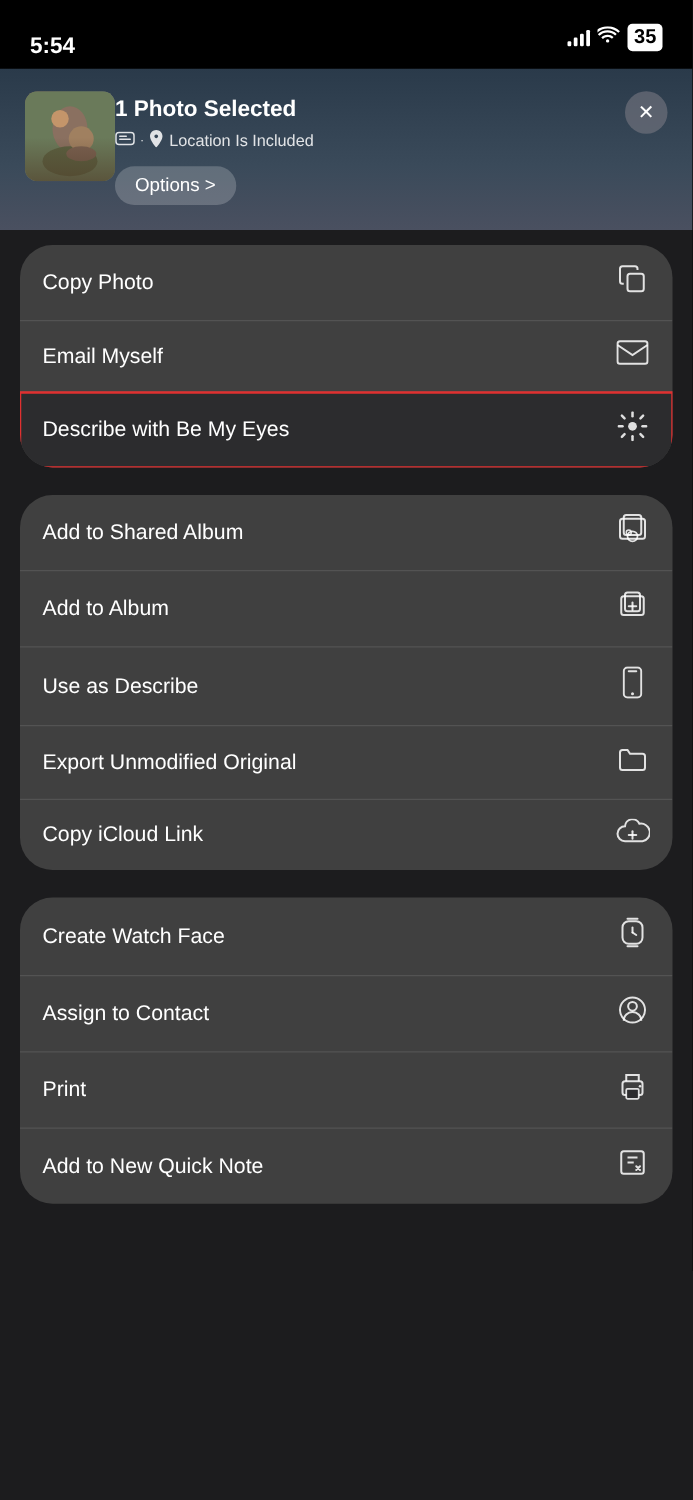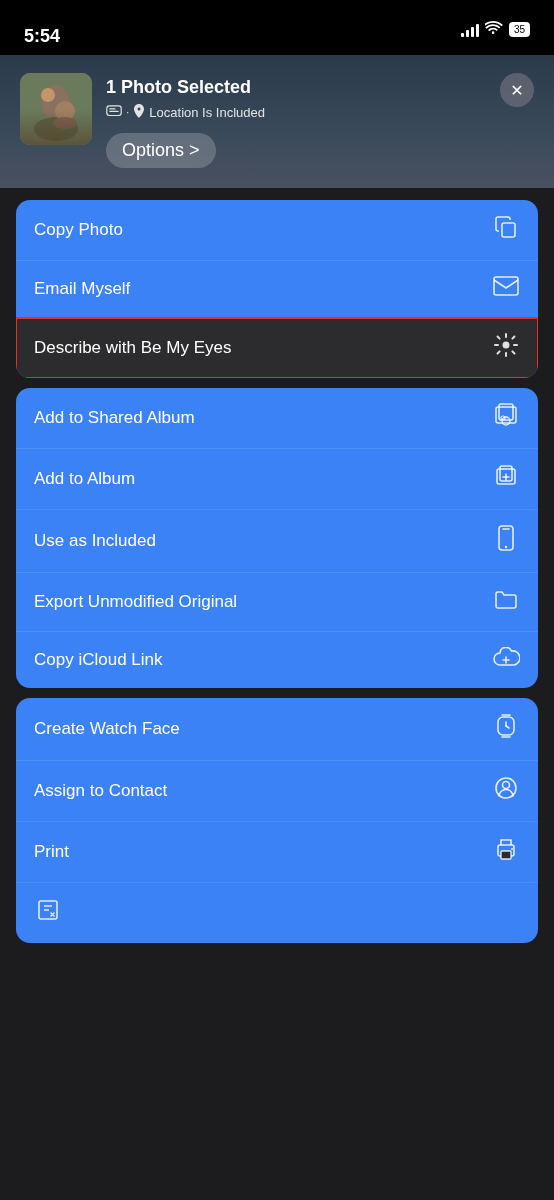--- a/index.html
+++ b/index.html
@@ -49,33 +49,32 @@
     }
 
     .wifi-icon {
       color: #fff;
       font-size: 14px;
     }
 
     .battery-badge {
       background: #fff;
       color: #000;
-      font-size: 10px;
-      font-weight: 400;
+      font-size: 16px;
+      font-weight: 700;
       padding: 2px 5px;
       border-radius: 4px;
     }
 
     
     .share-header {
       background: linear-gradient(180deg, #2a3a4a 0%, #3a4a5a 60%, #4a5060 100%);
       padding: 18px 20px 20px;
       display: flex;
       align-items: flex-start;
-      gap: 14px;
       position: relative;
       min-height: 110px;
     }
 
     .photo-thumbnail {
       width: 72px;
       height: 72px;
       border-radius: 10px;
       background: #5a6070;
       overflow: hidden;
@@ -118,21 +117,21 @@
       gap: 4px;
       margin-bottom: 12px;
     }
 
     .share-subtitle .dot { font-size: 10px; }
 
     .options-btn {
       background: rgba(255,255,255,0.2);
       border: none;
       color: #fff;
-      font-size: 18px;
+      font-size: 15px;
       font-weight: 500;
       padding: 7px 16px;
       border-radius: 20px;
       display: flex;
       align-items: flex-end;
       gap: 6px;
       cursor: pointer;
     }
 
     .close-btn {
@@ -153,23 +152,23 @@
     
     .menu-area {
       padding: 12px 16px;
       background: #1c1c1e;
       flex: 1;
       height: calc(1200px - 46px - 130px);
       overflow: hidden;
     }
 
     .menu-section {
-      background: #3b82f6;
-      border-radius: 14px;
-      margin-bottom: 10px;
+      background: #404040;
+      border-radius: 26px;
+      margin-bottom: 22px;
       overflow: hidden;
     }
 
     .menu-item {
       display: flex;
       align-items: center;
       justify-content: space-between;
       padding: 15px 18px;
       border-bottom: 0.5px solid rgba(255,255,255,0.1);
       cursor: pointer;
@@ -329,21 +328,21 @@
           <rect x="4" y="5" width="18" height="15" rx="2"></rect>
           <rect x="7" y="2" width="12" height="15" rx="2"></rect>
           <line x1="13" y1="10" x2="13" y2="16" stroke-linecap="round"></line>
           <line x1="10" y1="13" x2="16" y2="13" stroke-linecap="round"></line>
         </svg>
       </span>
     </div>
 
 
     <div class="menu-item">
-      <span class="menu-item-label">Use as Included</span>
+      <span class="menu-item-label">Use as Describe</span>
       <span class="menu-item-icon">
         <svg width="16" height="26" viewBox="0 0 16 26" fill="none" stroke="rgba(255,255,255,0.85)" stroke-width="1.6">
           <rect x="1" y="1" width="14" height="24" rx="3"></rect>
           <line x1="5" y1="4" x2="11" y2="4" stroke-linecap="round"></line>
           <circle cx="8" cy="22" r="1.2" fill="rgba(255,255,255,0.85)" stroke="none"></circle>
         </svg>
       </span>
     </div>
 
     <div class="menu-item">
@@ -400,20 +399,21 @@
         <svg width="26" height="24" viewBox="0 0 26 24" fill="none" stroke="rgba(255,255,255,0.85)" stroke-width="1.6">
           <rect x="5" y="8" width="16" height="11" rx="2"></rect>
           <rect x="8" y="14" width="10" height="8" rx="1" fill="#2c2c2e" stroke="rgba(255,255,255,0.85)" stroke-width="1.4"></rect>
           <path d="M8 8V3h10v5"></path>
           <circle cx="19" cy="12" r="1" fill="rgba(255,255,255,0.85)" stroke="none"></circle>
         </svg>
       </span>
     </div>
 
     <div class="menu-item">
+      <span class="menu-item-label">Add to New Quick Note</span>
       <span class="menu-item-icon">
         <svg width="24" height="24" viewBox="0 0 24 24" fill="none" stroke="rgba(255,255,255,0.85)" stroke-width="1.6">
           <rect x="3" y="3" width="18" height="18" rx="2"></rect>
           <path d="M8 8h8M8 12h5"></path>
           <path d="M15 15l3 3m0-3l-3 3" stroke-linecap="round"></path>
         </svg>
       </span>
     </div>
 
   </div>

